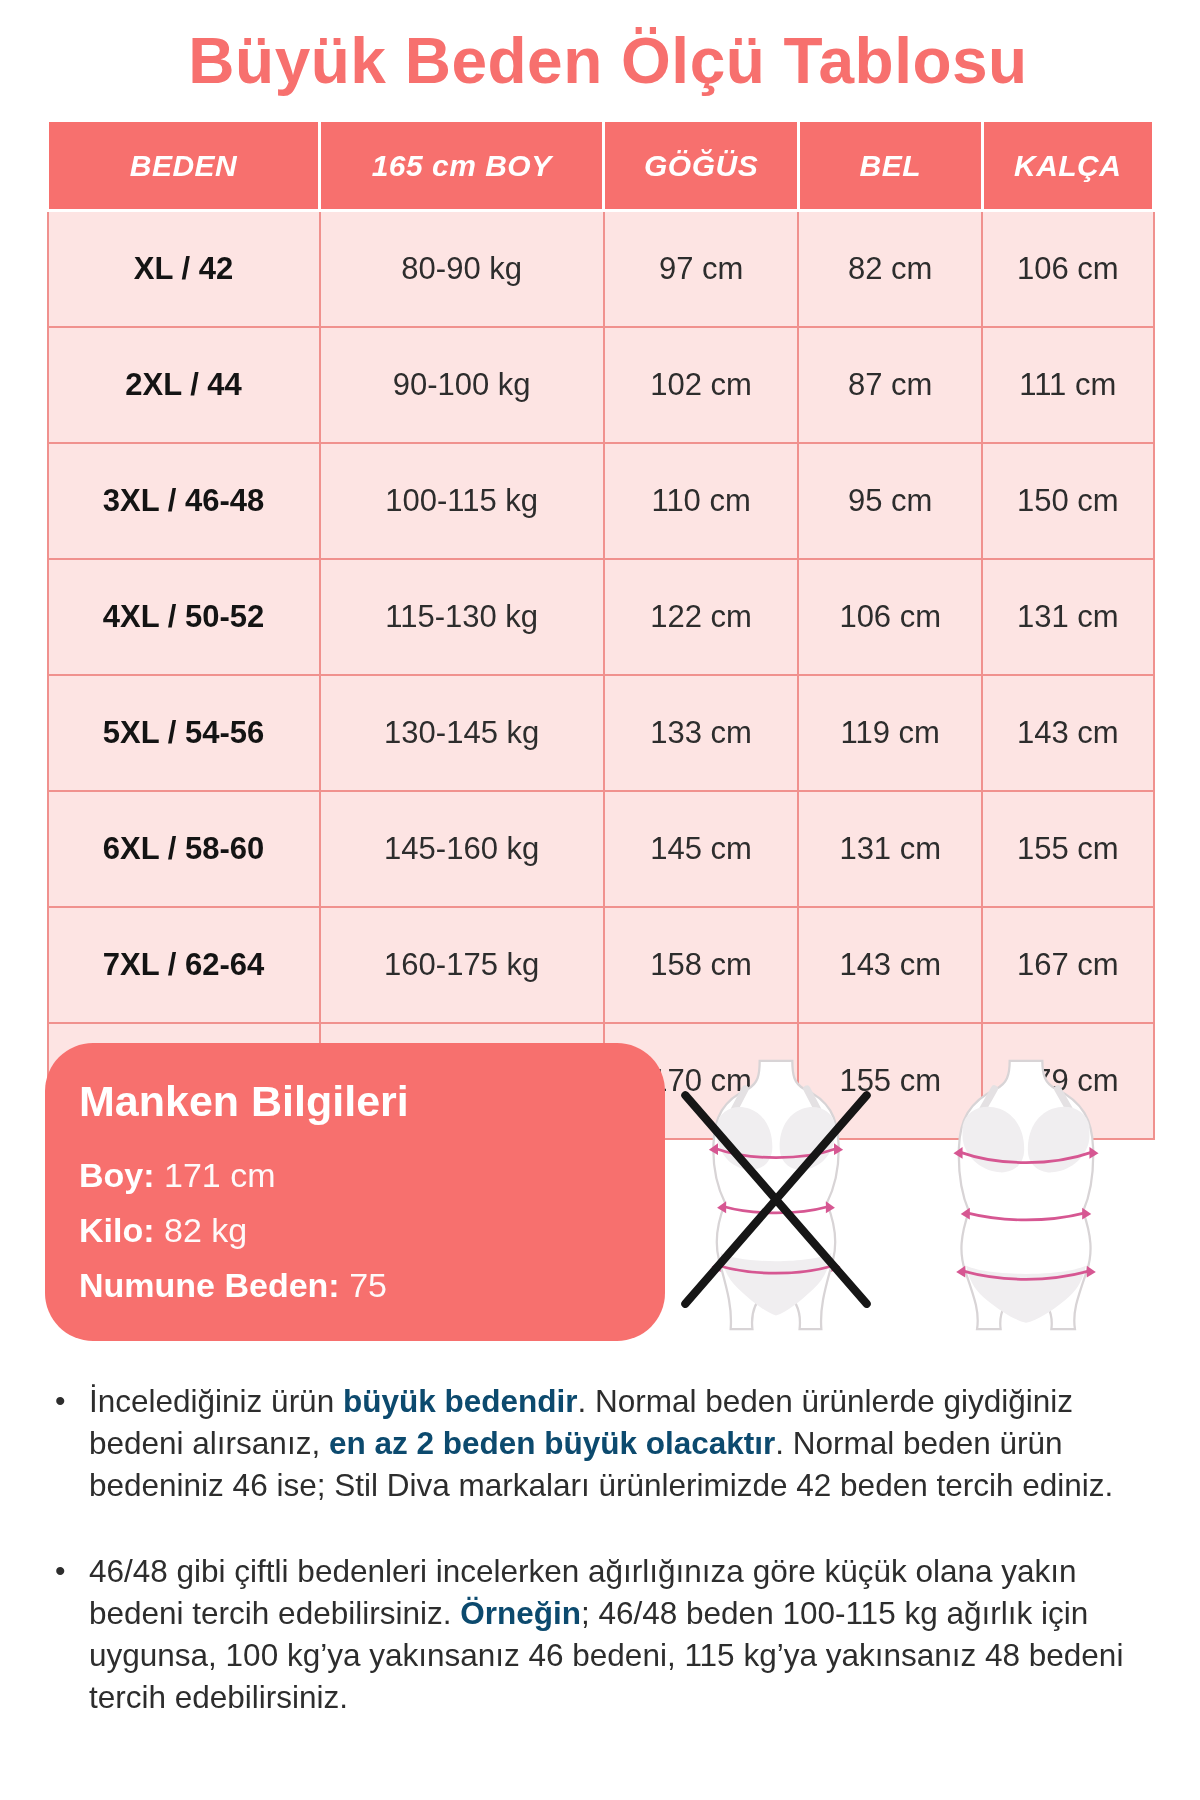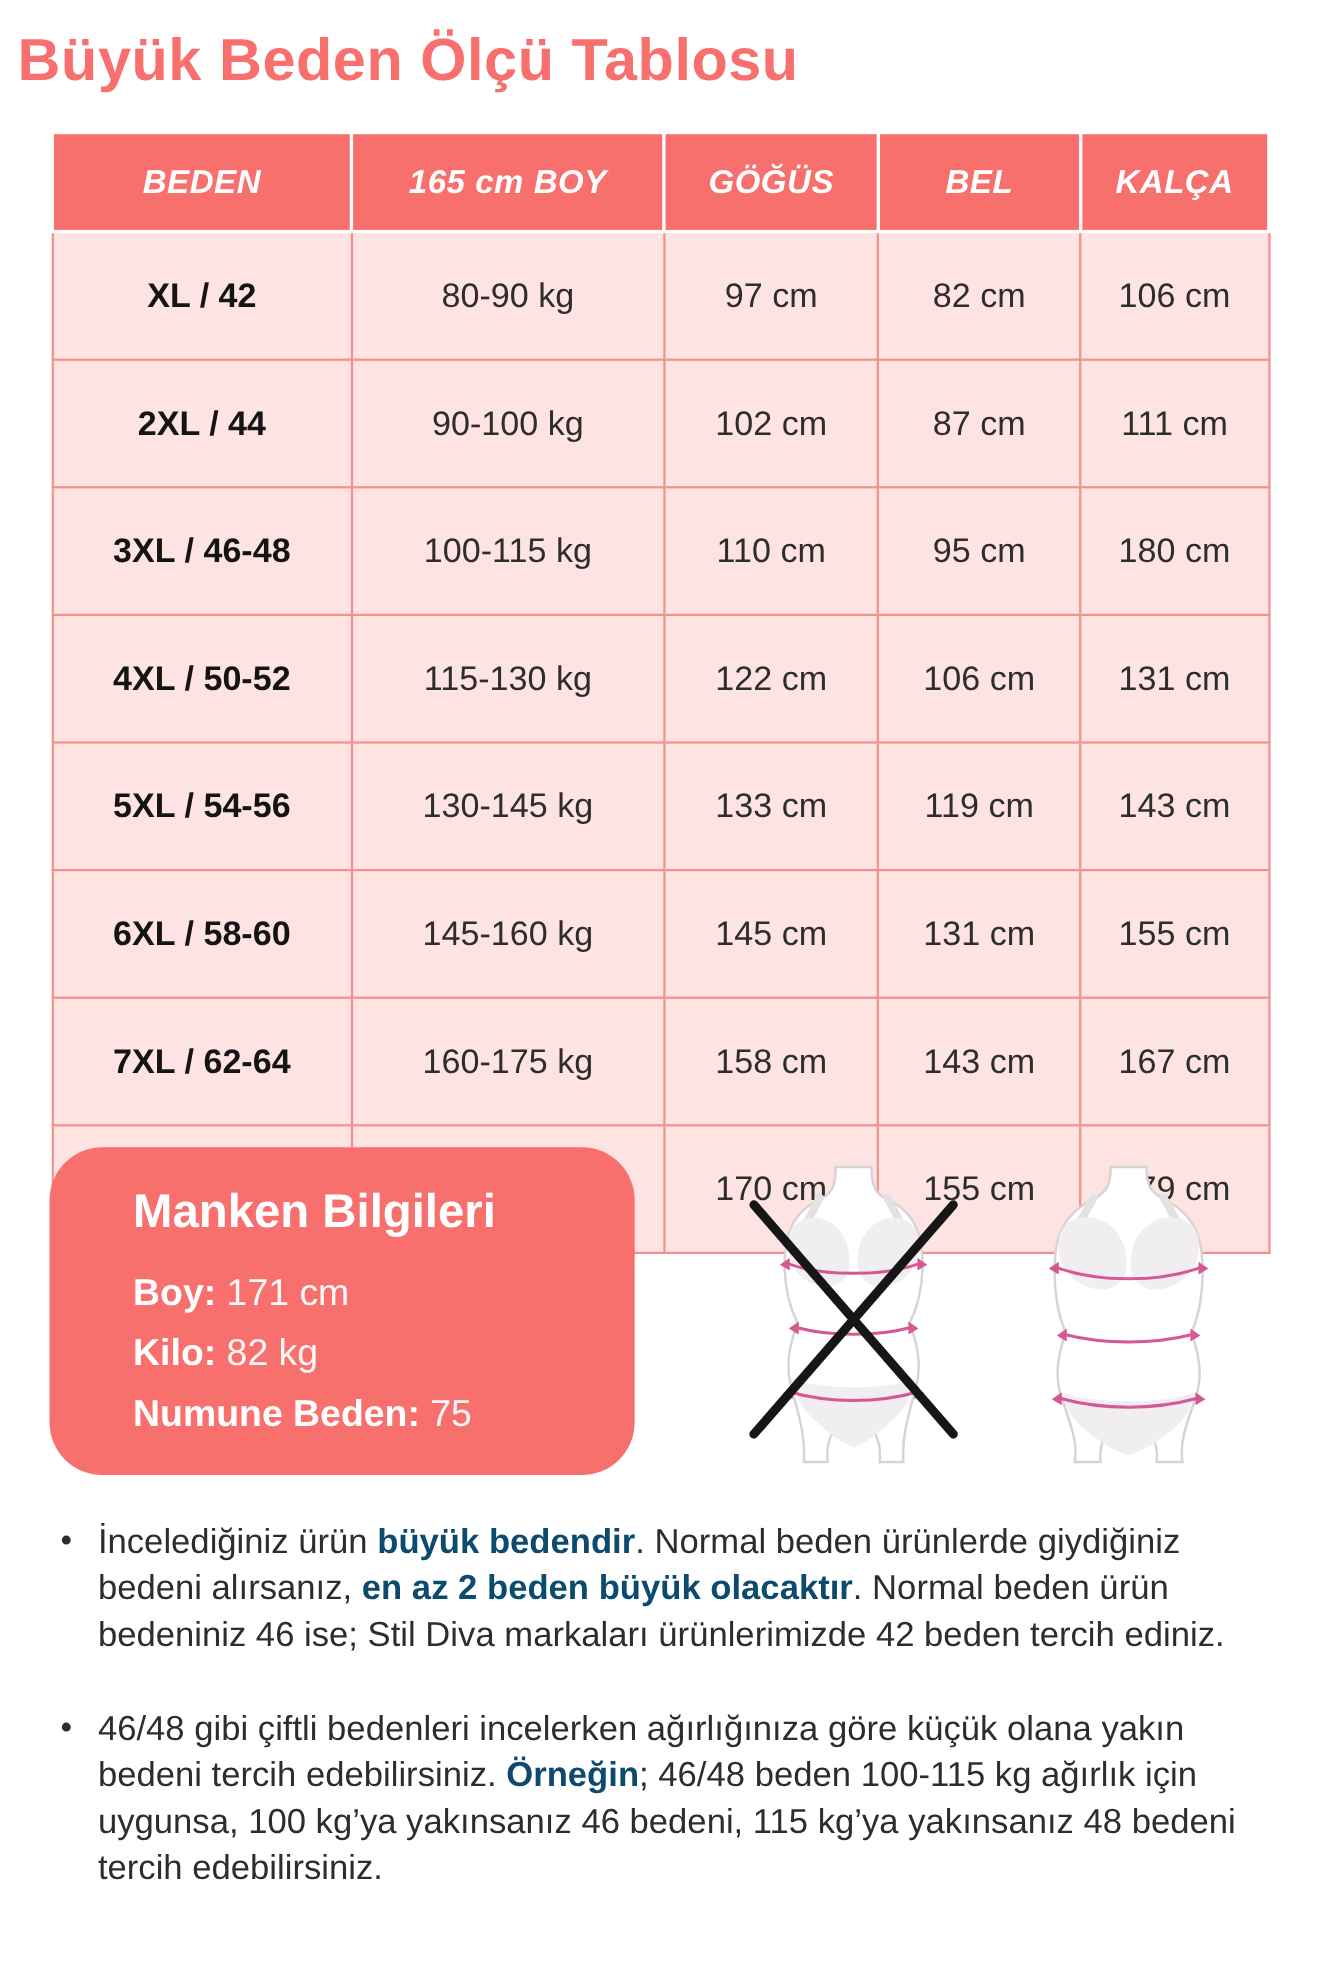--- a/index.html
+++ b/index.html
@@ -14,21 +14,21 @@
     --figure-fill:#f0eef0;
     --cross:#161616;
   }
   *{margin:0;padding:0;box-sizing:border-box;}
   html,body{background:#ffffff;}
   body{font-family:"Liberation Sans","DejaVu Sans",sans-serif;}
   #canvas{position:relative;width:1200px;height:1800px;background:#ffffff;overflow:hidden;}
 
   .page-title{
     position:absolute;top:24px;left:16px;right:0;
-    text-align:left;font-size:54px;font-weight:bold;
+    text-align:center;font-size:64px;font-weight:bold;
     color:var(--accent);letter-spacing:0.5px;
   }
 
   .table-wrap{position:absolute;top:119px;left:46px;width:1109px;}
   table.size-table{width:100%;border-collapse:collapse;table-layout:fixed;}
   table.size-table th{
     background:var(--accent);color:var(--header-text);
     font-size:30px;font-weight:bold;letter-spacing:0.5px;
     height:90px;border:3px solid #ffffff;text-align:center;vertical-align:middle;font-style:italic;
   }
@@ -38,23 +38,23 @@
     height:116px;text-align:center;vertical-align:middle;
   }
   table.size-table td.size-col{font-weight:bold;color:#141414;}
 
   .footnote{
     position:absolute;top:968px;left:0;right:0;
     text-align:center;font-size:31px;color:var(--footnote-text);
   }
 
   .model-box{
-    position:absolute;left:45px;top:1043px;width:532px;height:298px;
+    position:absolute;left:45px;top:1043px;width:620px;height:298px;
     background:var(--accent);border-radius:48px;
-    padding:34px 30px 0 76px;color:#ffffff;
+    padding:34px 30px 0 34px;color:#ffffff;
   }
   .model-title{font-size:43px;font-weight:bold;margin-bottom:22px;}
   .info-line{font-size:34px;line-height:55px;color:#ffffff;}
   .info-line .lbl{font-weight:bold;}
   .info-line .val{font-weight:normal;opacity:0.96;}
 
   .figures{
     position:absolute;left:648px;top:1052px;width:505px;height:285px;
     display:flex;justify-content:center;align-items:center;gap:44px;
   }
@@ -110,21 +110,21 @@
             <td>90-100 kg</td>
             <td>102 cm</td>
             <td>87 cm</td>
             <td>111 cm</td>
           </tr>
           <tr>
             <td class="size-col">3XL / 46-48</td>
             <td>100-115 kg</td>
             <td>110 cm</td>
             <td>95 cm</td>
-            <td>180 cm</td>
+            <td>150 cm</td>
           </tr>
           <tr>
             <td class="size-col">4XL / 50-52</td>
             <td>115-130 kg</td>
             <td>122 cm</td>
             <td>106 cm</td>
             <td>131 cm</td>
           </tr>
           <tr>
             <td class="size-col">5XL / 54-56</td>

